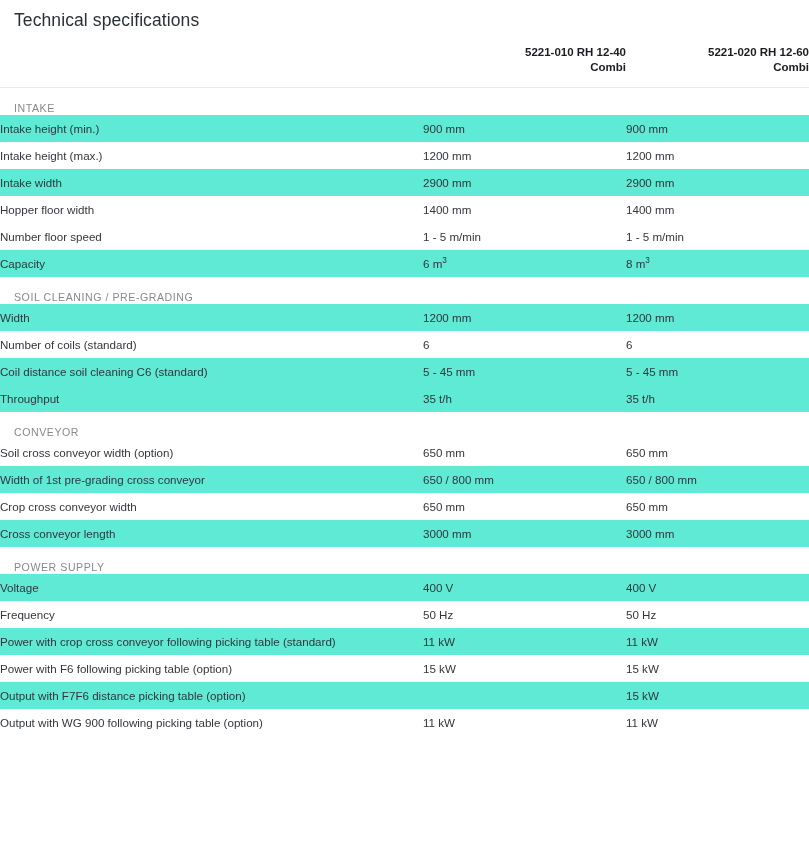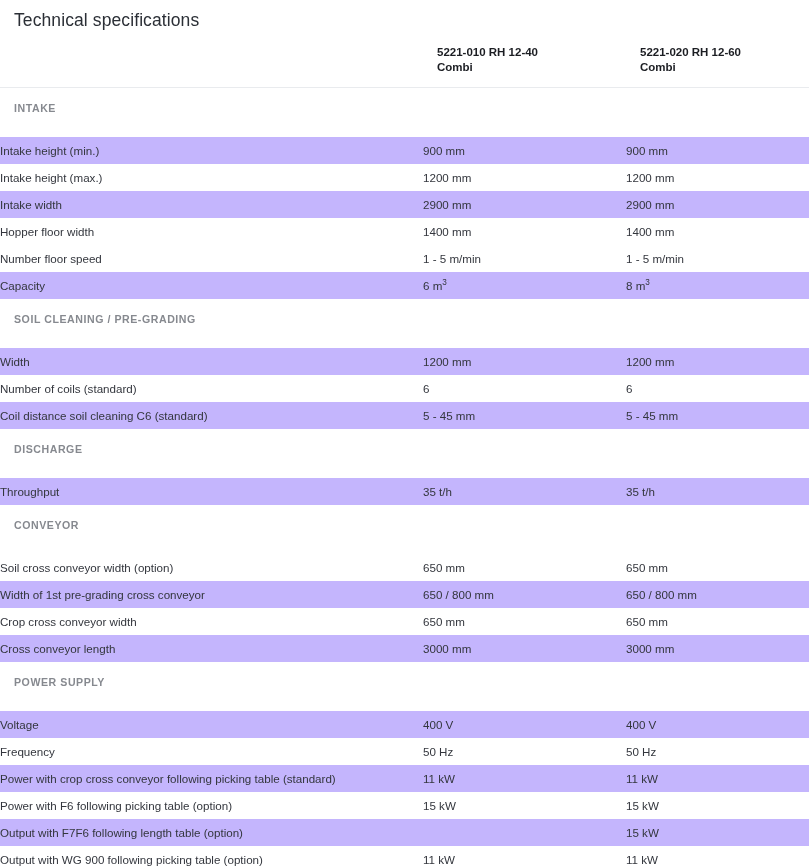--- a/index.html
+++ b/index.html
@@ -45,42 +45,42 @@
     font-size: 11.5px;
     font-weight: 700;
     color: #1b1d22;
     line-height: 15px;
     padding: 0 0 12px 0;
     border-bottom: 1px solid #e9ebee;
   }
   thead th.h-label { padding-left: 14px; }
   thead th.h-v1    { padding-left: 14px; }
   thead th.h-v2    { padding-left: 14px; }
-  thead th .model-line { display: block; white-space: nowrap; }
+  thead th .model-line { display: block; white-space: nowrap; text-align: right; }
 
   tbody tr.section-row td {
-    padding: 13px 0 22px 14px;
+    padding: 13px 0 0 14px;
     font-size: 10.6px;
-    font-weight: 700;
+    font-weight: 400;
     letter-spacing: 0.55px;
     color: #86898f;
     text-transform: uppercase;
     background: #ffffff;
     line-height: 14px;
   }
   tbody tr.data-row td {
     font-size: 11.6px;
     color: #33363d;
     line-height: 14px;
     padding: 6.5px 0 6.5px 0;
     background: #ffffff;
     vertical-align: middle;
   }
   tbody tr.data-row.striped td {
-    background: #c4b5fd;
+    background: #5eead4;
   }
   td.cell-label { padding-left: 14px; }
   td.cell-v1    { padding-left: 14px; }
   td.cell-v2    { padding-left: 14px; }
   td.cell-v1, td.cell-v2 { white-space: nowrap; }
   .sup { font-size: 8.2px; vertical-align: super; line-height: 0; }
 </style>
 </head>
 <body>
 
@@ -152,23 +152,20 @@
         <tr class="data-row">
           <td class="cell-label">Number of coils (standard)</td>
           <td class="cell-v1">6</td>
           <td class="cell-v2">6</td>
         </tr>
         <tr class="data-row striped">
           <td class="cell-label">Coil distance soil cleaning C6 (standard)</td>
           <td class="cell-v1">5 - 45 mm</td>
           <td class="cell-v2">5 - 45 mm</td>
         </tr>
-        <tr class="section-row">
-          <td colspan="3">DISCHARGE</td>
-        </tr>
         <tr class="data-row striped">
           <td class="cell-label">Throughput</td>
           <td class="cell-v1">35 t/h</td>
           <td class="cell-v2">35 t/h</td>
         </tr>
         <tr class="section-row">
           <td colspan="3">CONVEYOR</td>
         </tr>
         <tr class="data-row">
           <td class="cell-label">Soil cross conveyor width (option)</td>
@@ -207,21 +204,21 @@
           <td class="cell-label">Power with crop cross conveyor following picking table (standard)</td>
           <td class="cell-v1">11 kW</td>
           <td class="cell-v2">11 kW</td>
         </tr>
         <tr class="data-row">
           <td class="cell-label">Power with F6 following picking table (option)</td>
           <td class="cell-v1">15 kW</td>
           <td class="cell-v2">15 kW</td>
         </tr>
         <tr class="data-row striped">
-          <td class="cell-label">Output with F7F6 following length table (option)</td>
+          <td class="cell-label">Output with F7F6 distance picking table (option)</td>
           <td class="cell-v1"></td>
           <td class="cell-v2">15 kW</td>
         </tr>
         <tr class="data-row">
           <td class="cell-label">Output with WG 900 following picking table (option)</td>
           <td class="cell-v1">11 kW</td>
           <td class="cell-v2">11 kW</td>
         </tr>
       </tbody>
   </table>

